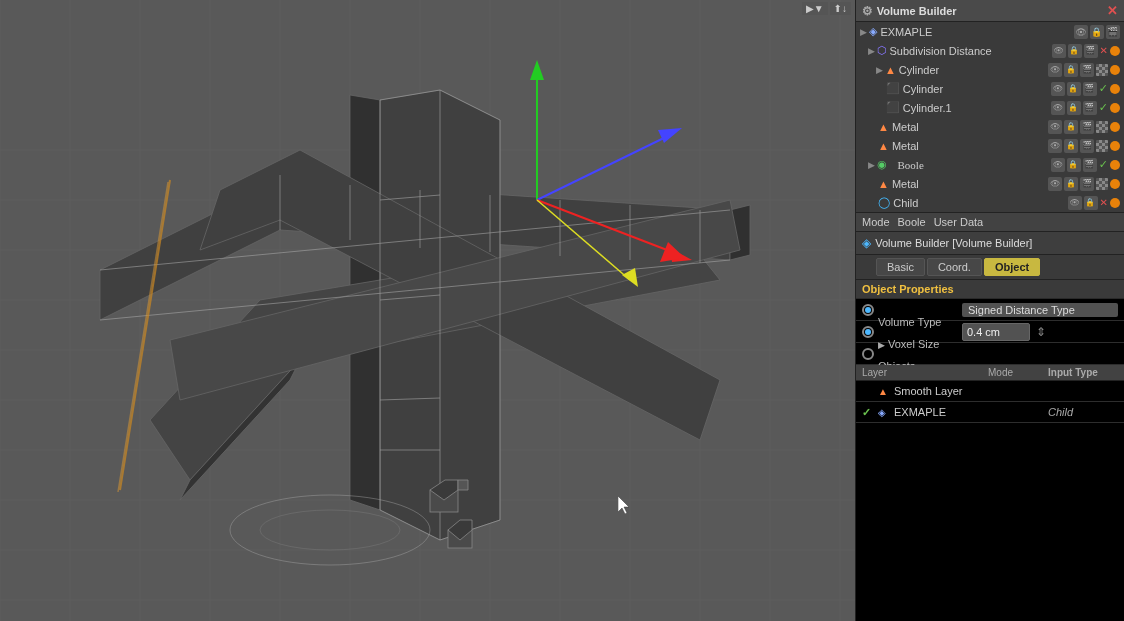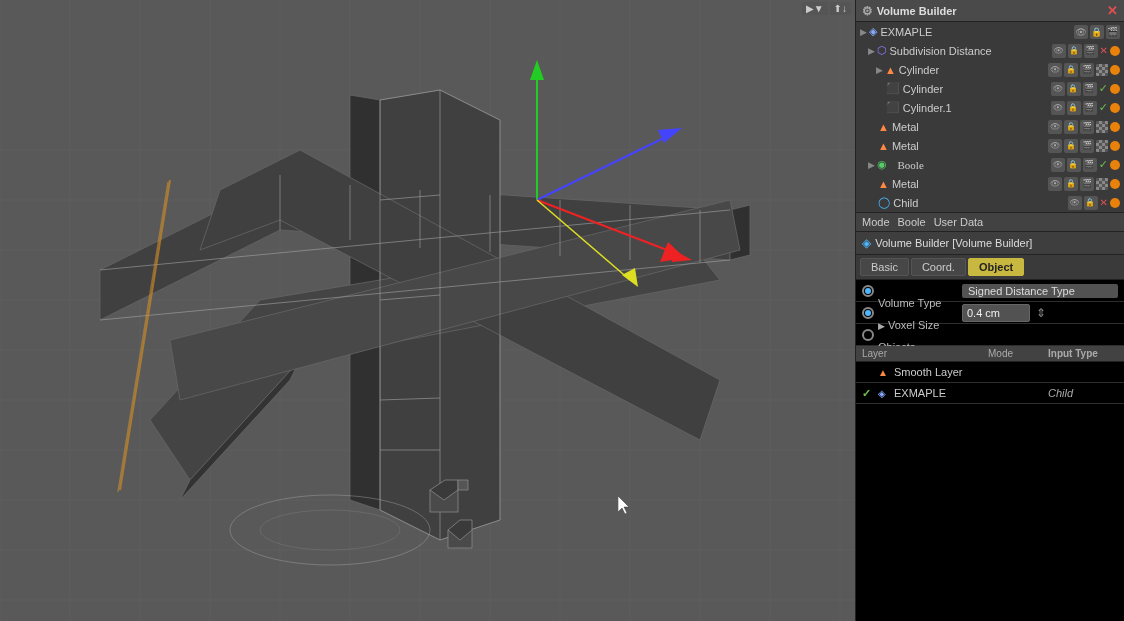--- a/index.html
+++ b/index.html
@@ -147,21 +147,21 @@
       background: #3e3e3e;
       border-bottom: 1px solid #222;
       color: #ddd;
       font-size: 11px;
       gap: 4px;
     }
 
     .prop-tabs {
       display: flex;
       gap: 2px;
-      padding: 3px 4px;
+      padding: 3px 20px;
       background: #3a3a3a;
       border-bottom: 1px solid #222;
     }
 
     .prop-tab {
       padding: 2px 10px;
       border: 1px solid #555;
       background: #474747;
       color: #ccc;
       font-size: 11px;
@@ -573,20 +573,21 @@
       <span style="color:#4db8ff;font-size:12px;">◈</span>
       <span>Volume Builder [Volume Builder]</span>
     </div>
 
     <div class="prop-tabs">
       <div class="prop-tab">Basic</div>
       <div class="prop-tab">Coord.</div>
       <div class="prop-tab active">Object</div>
     </div>
 
+    <div class="section-title">Object Properties</div>
 
     <div class="prop-row">
       <div class="prop-radio active"></div>
       <span class="prop-label">Volume Type</span>
       <span class="prop-value" style="background:#525252;padding:1px 6px;border-radius:2px;font-size:11px;">Signed Distance Type</span>
     </div>
 
     <div class="prop-row">
       <div class="prop-radio active"></div>
       <span class="prop-label">

